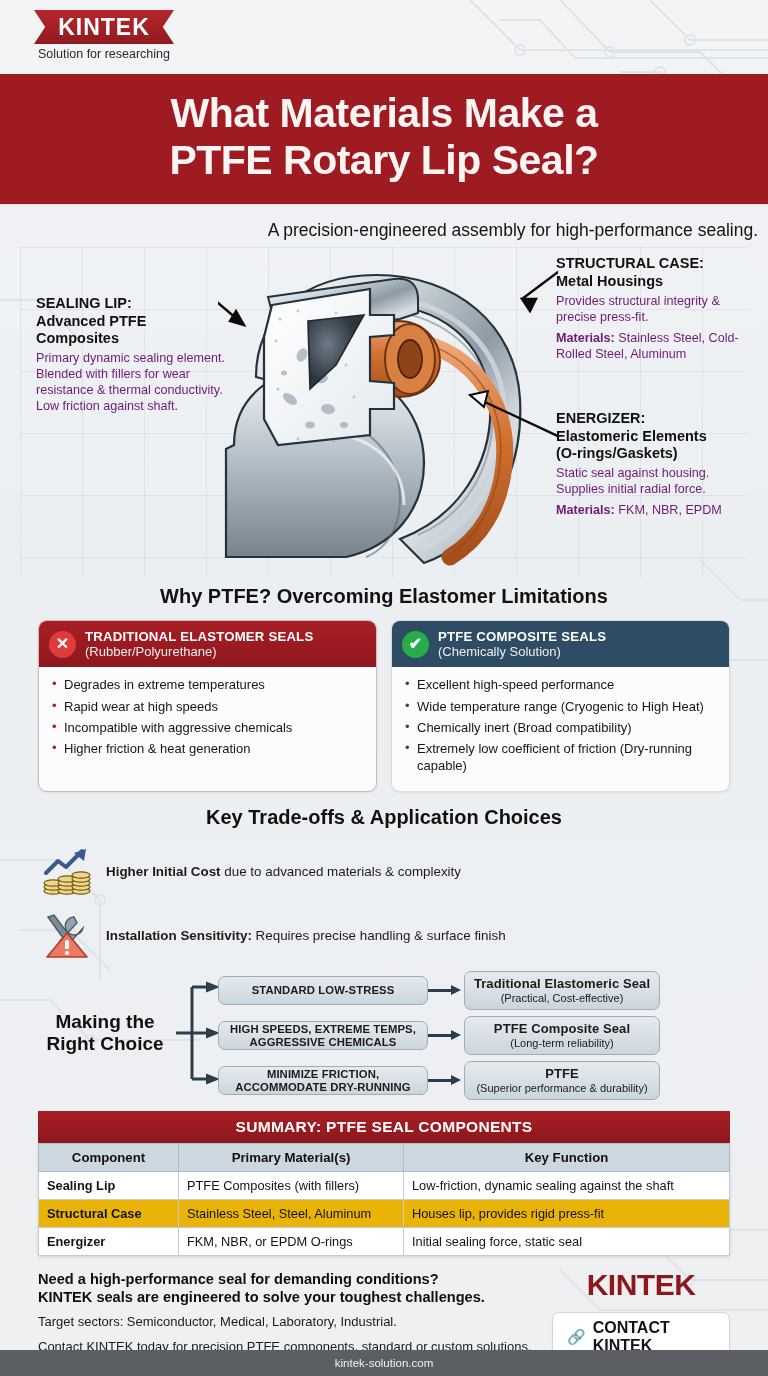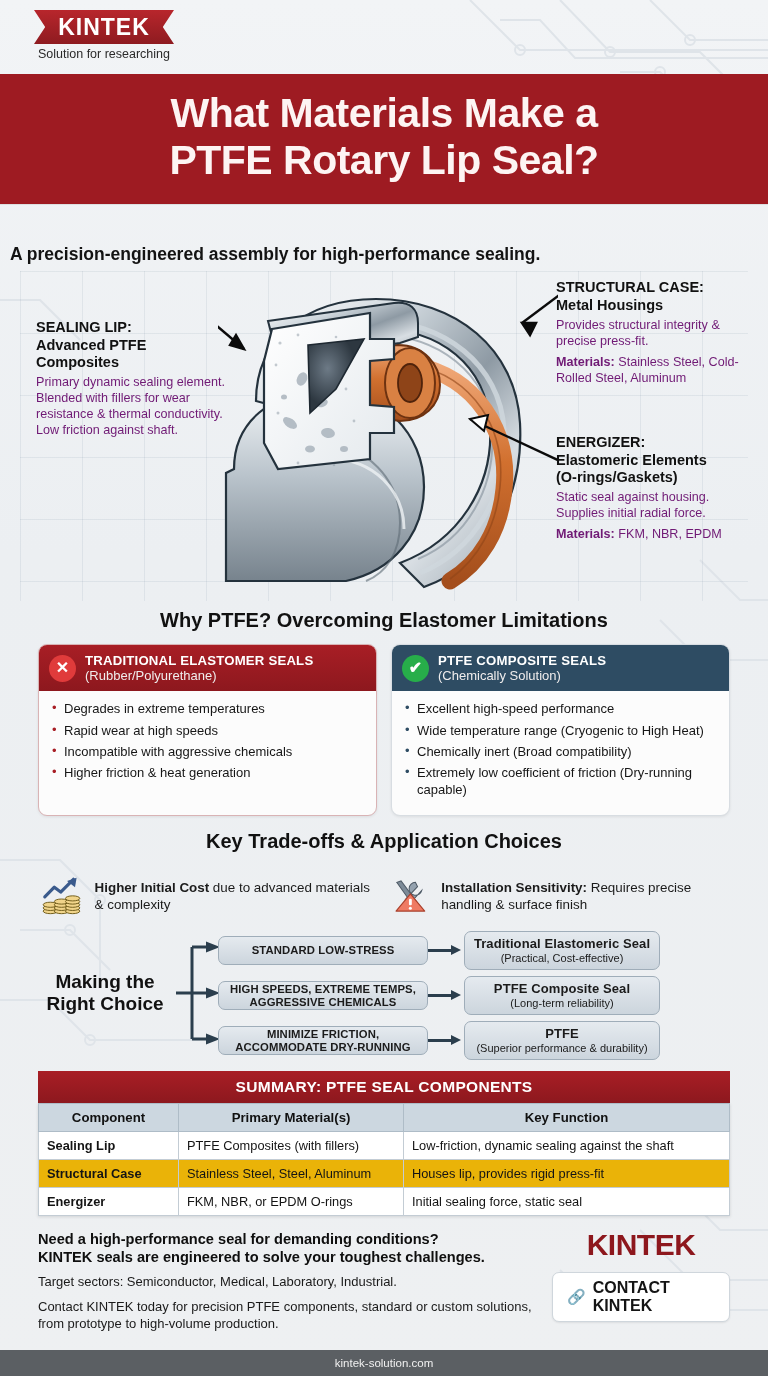--- a/index.html
+++ b/index.html
@@ -46,22 +46,22 @@
     background:#9e1b22; padding:16px 0 20px; text-align:center;
     box-shadow:0 1px 0 rgba(0,0,0,.08);
   }
   .banner h1{
     color:#fdf4f3; font-size:41px; line-height:1.15; font-weight:bold;
     letter-spacing:-0.5px;
   }
 
   
   .subtitle{
-    text-align:left; font-size:17.5px; font-weight:bold;
-    padding:16px 10px 4px; color:#131313;margin-top:24px;
+    text-align:right; font-size:17.5px; font-weight:normal;
+    padding:16px 10px 4px; color:#131313;
   }
 
   
   .diagram{ position:relative; height:330px; margin-top:2px; }
   .diagram .grid{
     position:absolute; left:20px; top:0; right:20px; bottom:0;
     background-image:
       linear-gradient(to right, rgba(120,140,160,.13) 1px, transparent 1px),
       linear-gradient(to bottom, rgba(120,140,160,.13) 1px, transparent 1px);
     background-size:62px 62px;
@@ -111,21 +111,21 @@
     font-size:13px; line-height:1.33; margin-bottom:4px;
     padding-left:13px; position:relative; color:#161616;
   }
   .card li:before{
     content:"•"; position:absolute; left:1px; top:-1px;
   }
   .card.bad li:before{ color:#a81e25; }
   .card.good li:before{ color:#2e4c63; }
 
   
-  .tradeoffs{ display:flex; padding:6px 40px 4px; gap:14px; }
+  .tradeoffs{ display:flex; padding:6px 40px 4px; gap:14px;flex-direction:column; }
   .tradeoff{ flex:1; display:flex; align-items:center; gap:10px; }
   .tradeoff .txt{ font-size:13.4px; line-height:1.28; }
   .tradeoff .txt b{ font-weight:bold; }
 
   
   .flow{ position:relative; padding:6px 36px 8px; height:140px; }
   .flow-label{
     position:absolute; left:40px; top:46px; width:130px;
     font-size:19px; font-weight:bold; line-height:1.17; color:#111;
     text-align:center;

